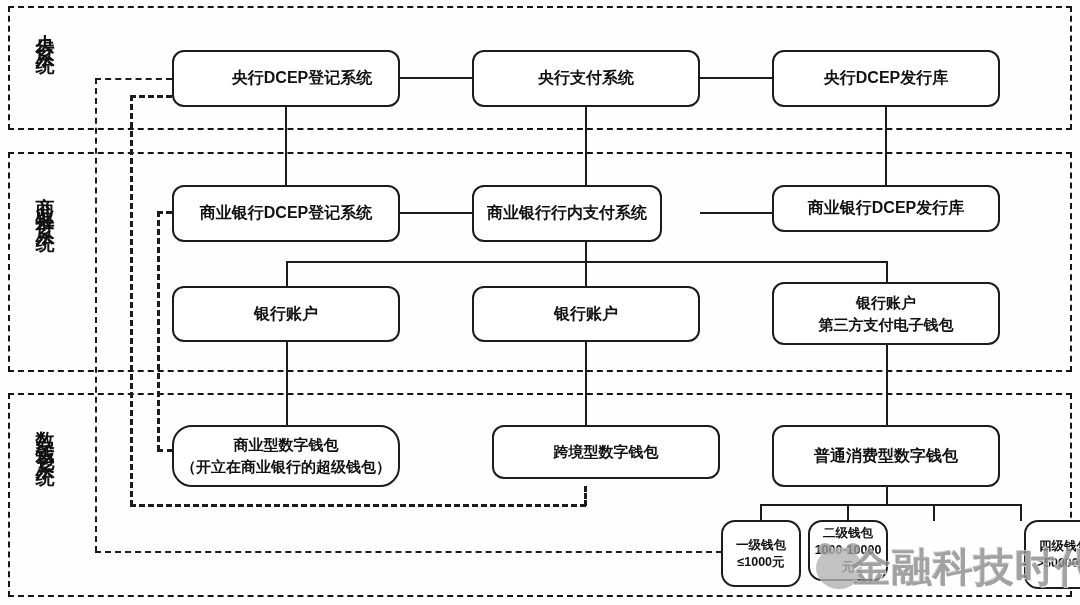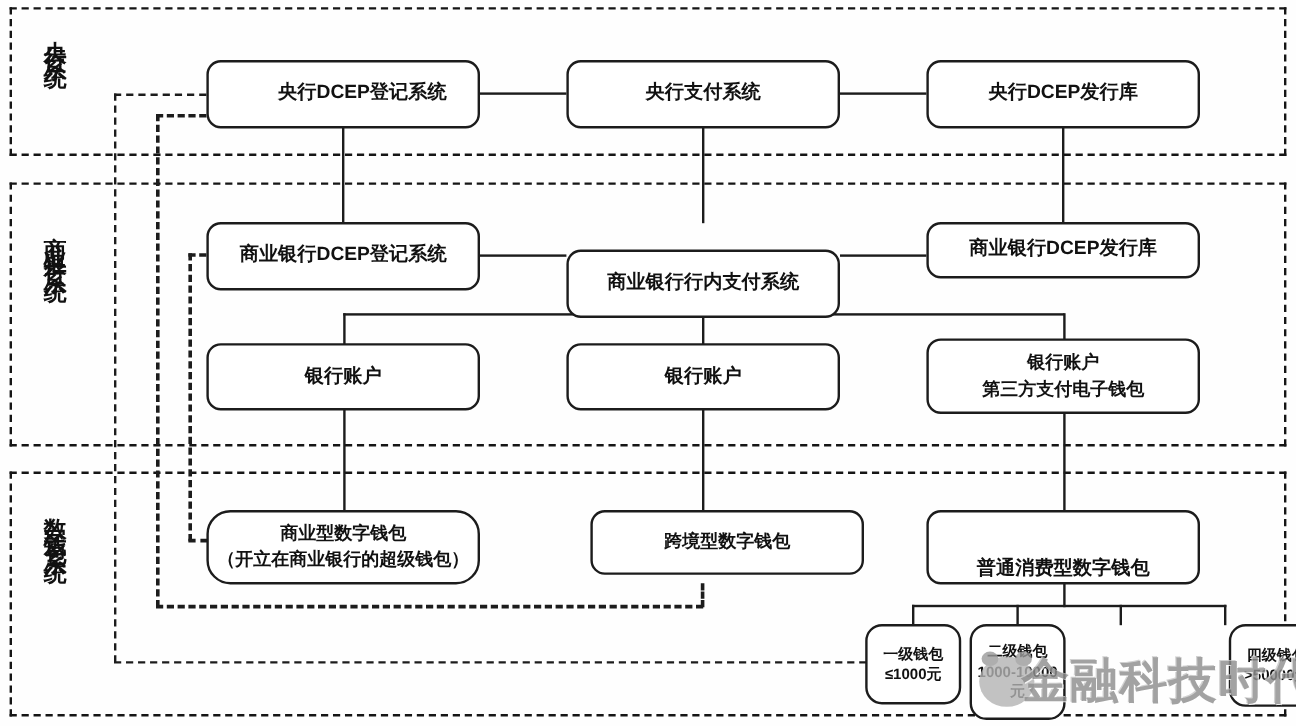--- a/index.html
+++ b/index.html
@@ -82,21 +82,21 @@
   <div class="node" style="left:472px;top:50px;width:228px;height:57px;">
     <span>央行支付系统</span>
   </div>
   <div class="node" style="left:772px;top:50px;width:228px;height:57px;">
     <span>央行DCEP发行库</span>
   </div>
 
   <div class="node" style="left:172px;top:185px;width:228px;height:57px;">
     <span>商业银行DCEP登记系统</span>
   </div>
-  <div class="node" style="left:472px;top:185px;width:228px;height:57px;margin-top:23px;">
+  <div class="node" style="left:472px;top:185px;width:190px;height:57px;">
     <span>商业银行行内支付系统</span>
   </div>
   <div class="node" style="left:772px;top:185px;width:228px;height:47px;">
     <span>商业银行DCEP发行库</span>
   </div>
 
   <div class="node" style="left:172px;top:286px;width:228px;height:56px;">
     <span>银行账户</span>
   </div>
   <div class="node" style="left:472px;top:286px;width:228px;height:56px;">
@@ -107,29 +107,29 @@
     <span>第三方支付电子钱包</span>
   </div>
 
   <div class="node two" style="left:172px;top:425px;width:228px;height:62px;border-radius:20px;">
     <span>商业型数字钱包</span>
     <span>（开立在商业银行的超级钱包）</span>
   </div>
   <div class="node two" style="left:492px;top:425px;width:228px;height:54px;">
     <span>跨境型数字钱包</span>
   </div>
-  <div class="node" style="left:772px;top:425px;width:228px;height:62px;justify-content:flex-end;">
+  <div class="node" style="left:772px;top:425px;width:228px;height:62px;">
     <span>普通消费型数字钱包</span>
   </div>
 
   <div class="node sub" style="left:721px;top:520px;width:80px;height:67px;">
     <span class="swname">一级钱包</span>
     <span class="swlimit">≤1000元</span>
   </div>
-  <div class="node sub" style="left:808px;top:520px;width:80px;height:80px;">
+  <div class="node sub" style="left:808px;top:520px;width:80px;height:61px;">
     <span class="swname">二级钱包</span>
     <span class="swlimit">1000-10000元</span>
   </div>
   <div class="node sub" style="left:980px;top:520px;width:80px;height:69px;margin-left:44px;">
     <span class="swname">四级钱包</span>
     <span class="swlimit">&gt;50000元</span>
   </div>
 
   <div class="wm-logo"></div>
   <div class="wm-text">金融科技时代</div>

